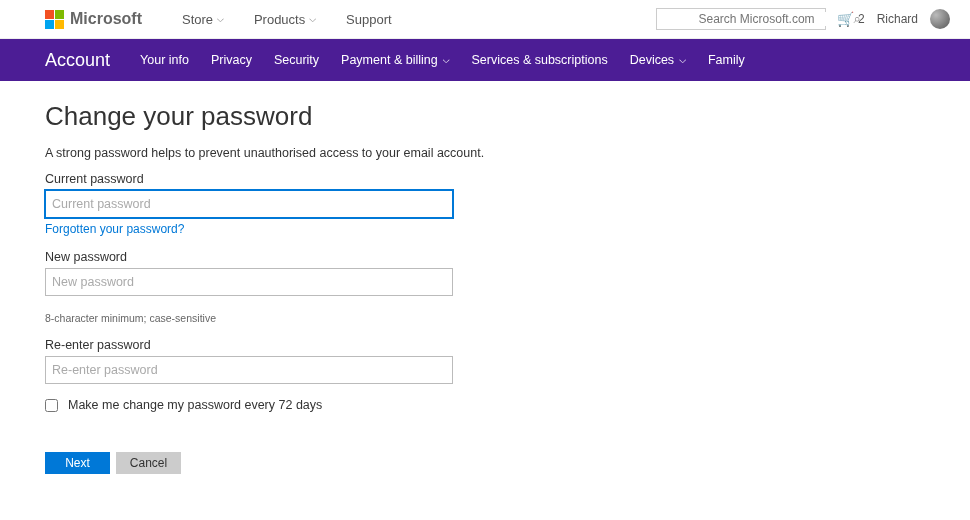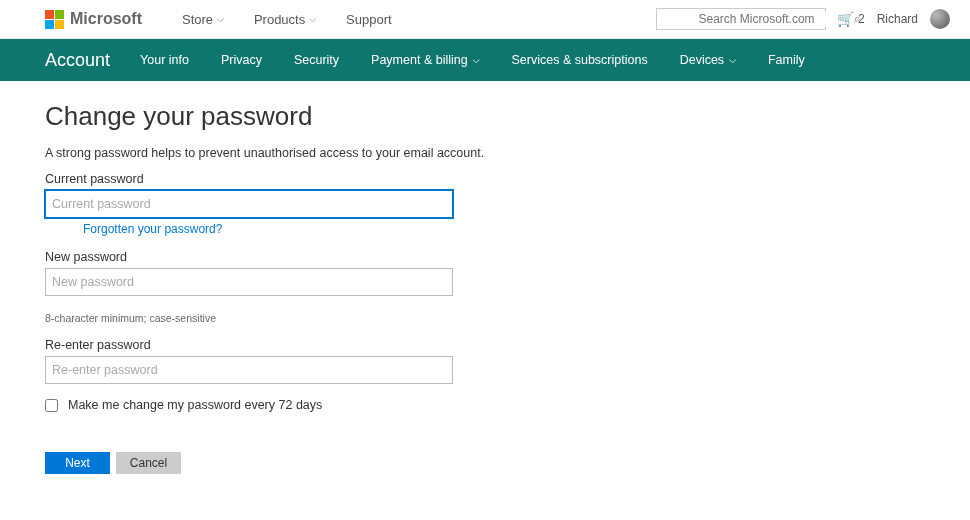--- a/index.html
+++ b/index.html
@@ -20,35 +20,35 @@
   .top-right { margin-left:auto; display:flex; align-items:center; gap:12px; }
   .search-box { width:170px; height:22px; border:1px solid #ccc; display:flex; align-items:center; padding:0 6px; }
   .search-box input { border:none; outline:none; flex:1; font-size:12px; color:#666;margin-left:36px; }
   .search-icon { color:#888; font-size:13px; }
   .cart { display:flex; align-items:center; gap:3px; color:#555; font-size:12px; cursor:pointer; }
   .cart-icon { font-size:14px; }
   .user-name { color:#555; font-size:12px; cursor:pointer; }
   .avatar { width:20px; height:20px; border-radius:50%; background: radial-gradient(circle at 30% 30%, #bbb, #555); cursor:pointer; }
   
   
-  .blue-bar { background:#0f766e; color:#fff; display:flex; align-items:center; padding:0 45px; height:42px; }
+  .blue-bar { background:#4c1d95; color:#fff; display:flex; align-items:center; padding:0 45px; height:42px; }
   .account-label { font-size:18px; font-weight:400; margin-right:30px; }
-  .blue-nav { display:flex; gap:32px; font-size:12.5px; }
+  .blue-nav { display:flex; gap:22px; font-size:12.5px; }
   .blue-nav-item { cursor:pointer; display:flex; align-items:center; gap:5px; }
   .blue-caret { font-size:9px; }
   
   
   .main { padding: 20px 45px 40px 45px; }
   h1 { font-size:26px; font-weight:300; color:#333; margin-bottom:14px; }
   .subtext { font-size:12.5px; color:#333; margin-bottom:12px; }
   .field-label { font-size:12.5px; color:#333; margin-bottom:4px; }
   .field-input { width:408px; height:28px; border:1px solid #bbb; padding:0 6px; font-size:12.5px; color:#333; }
   .field-input::placeholder { color:#aaa; }
   .field-input.focused { border:1px solid #0078d7; outline:1px solid #0078d7; }
-  .forgot-link { color:#0078d7; font-size:12px; margin-top:4px; display:inline-block; cursor:pointer;margin-left:38px; }
+  .forgot-link { color:#0078d7; font-size:12px; margin-top:4px; display:inline-block; cursor:pointer; }
   .field-block { margin-bottom:14px; }
   .hint { font-size:10.5px; color:#666; margin-top:16px; }
   .checkbox-row { display:flex; align-items:center; gap:10px; margin-top:14px; font-size:12.5px; }
   .checkbox-row input { width:13px; height:13px; }
   .button-row { display:flex; gap:6px; margin-top:40px; }
   .btn { width:65px; height:22px; border:none; font-size:12px; cursor:pointer; }
   .btn-primary { background:#0078d7; color:#fff; }
   .btn-secondary { background:#ccc; color:#333; }
 </style>
 </head>

